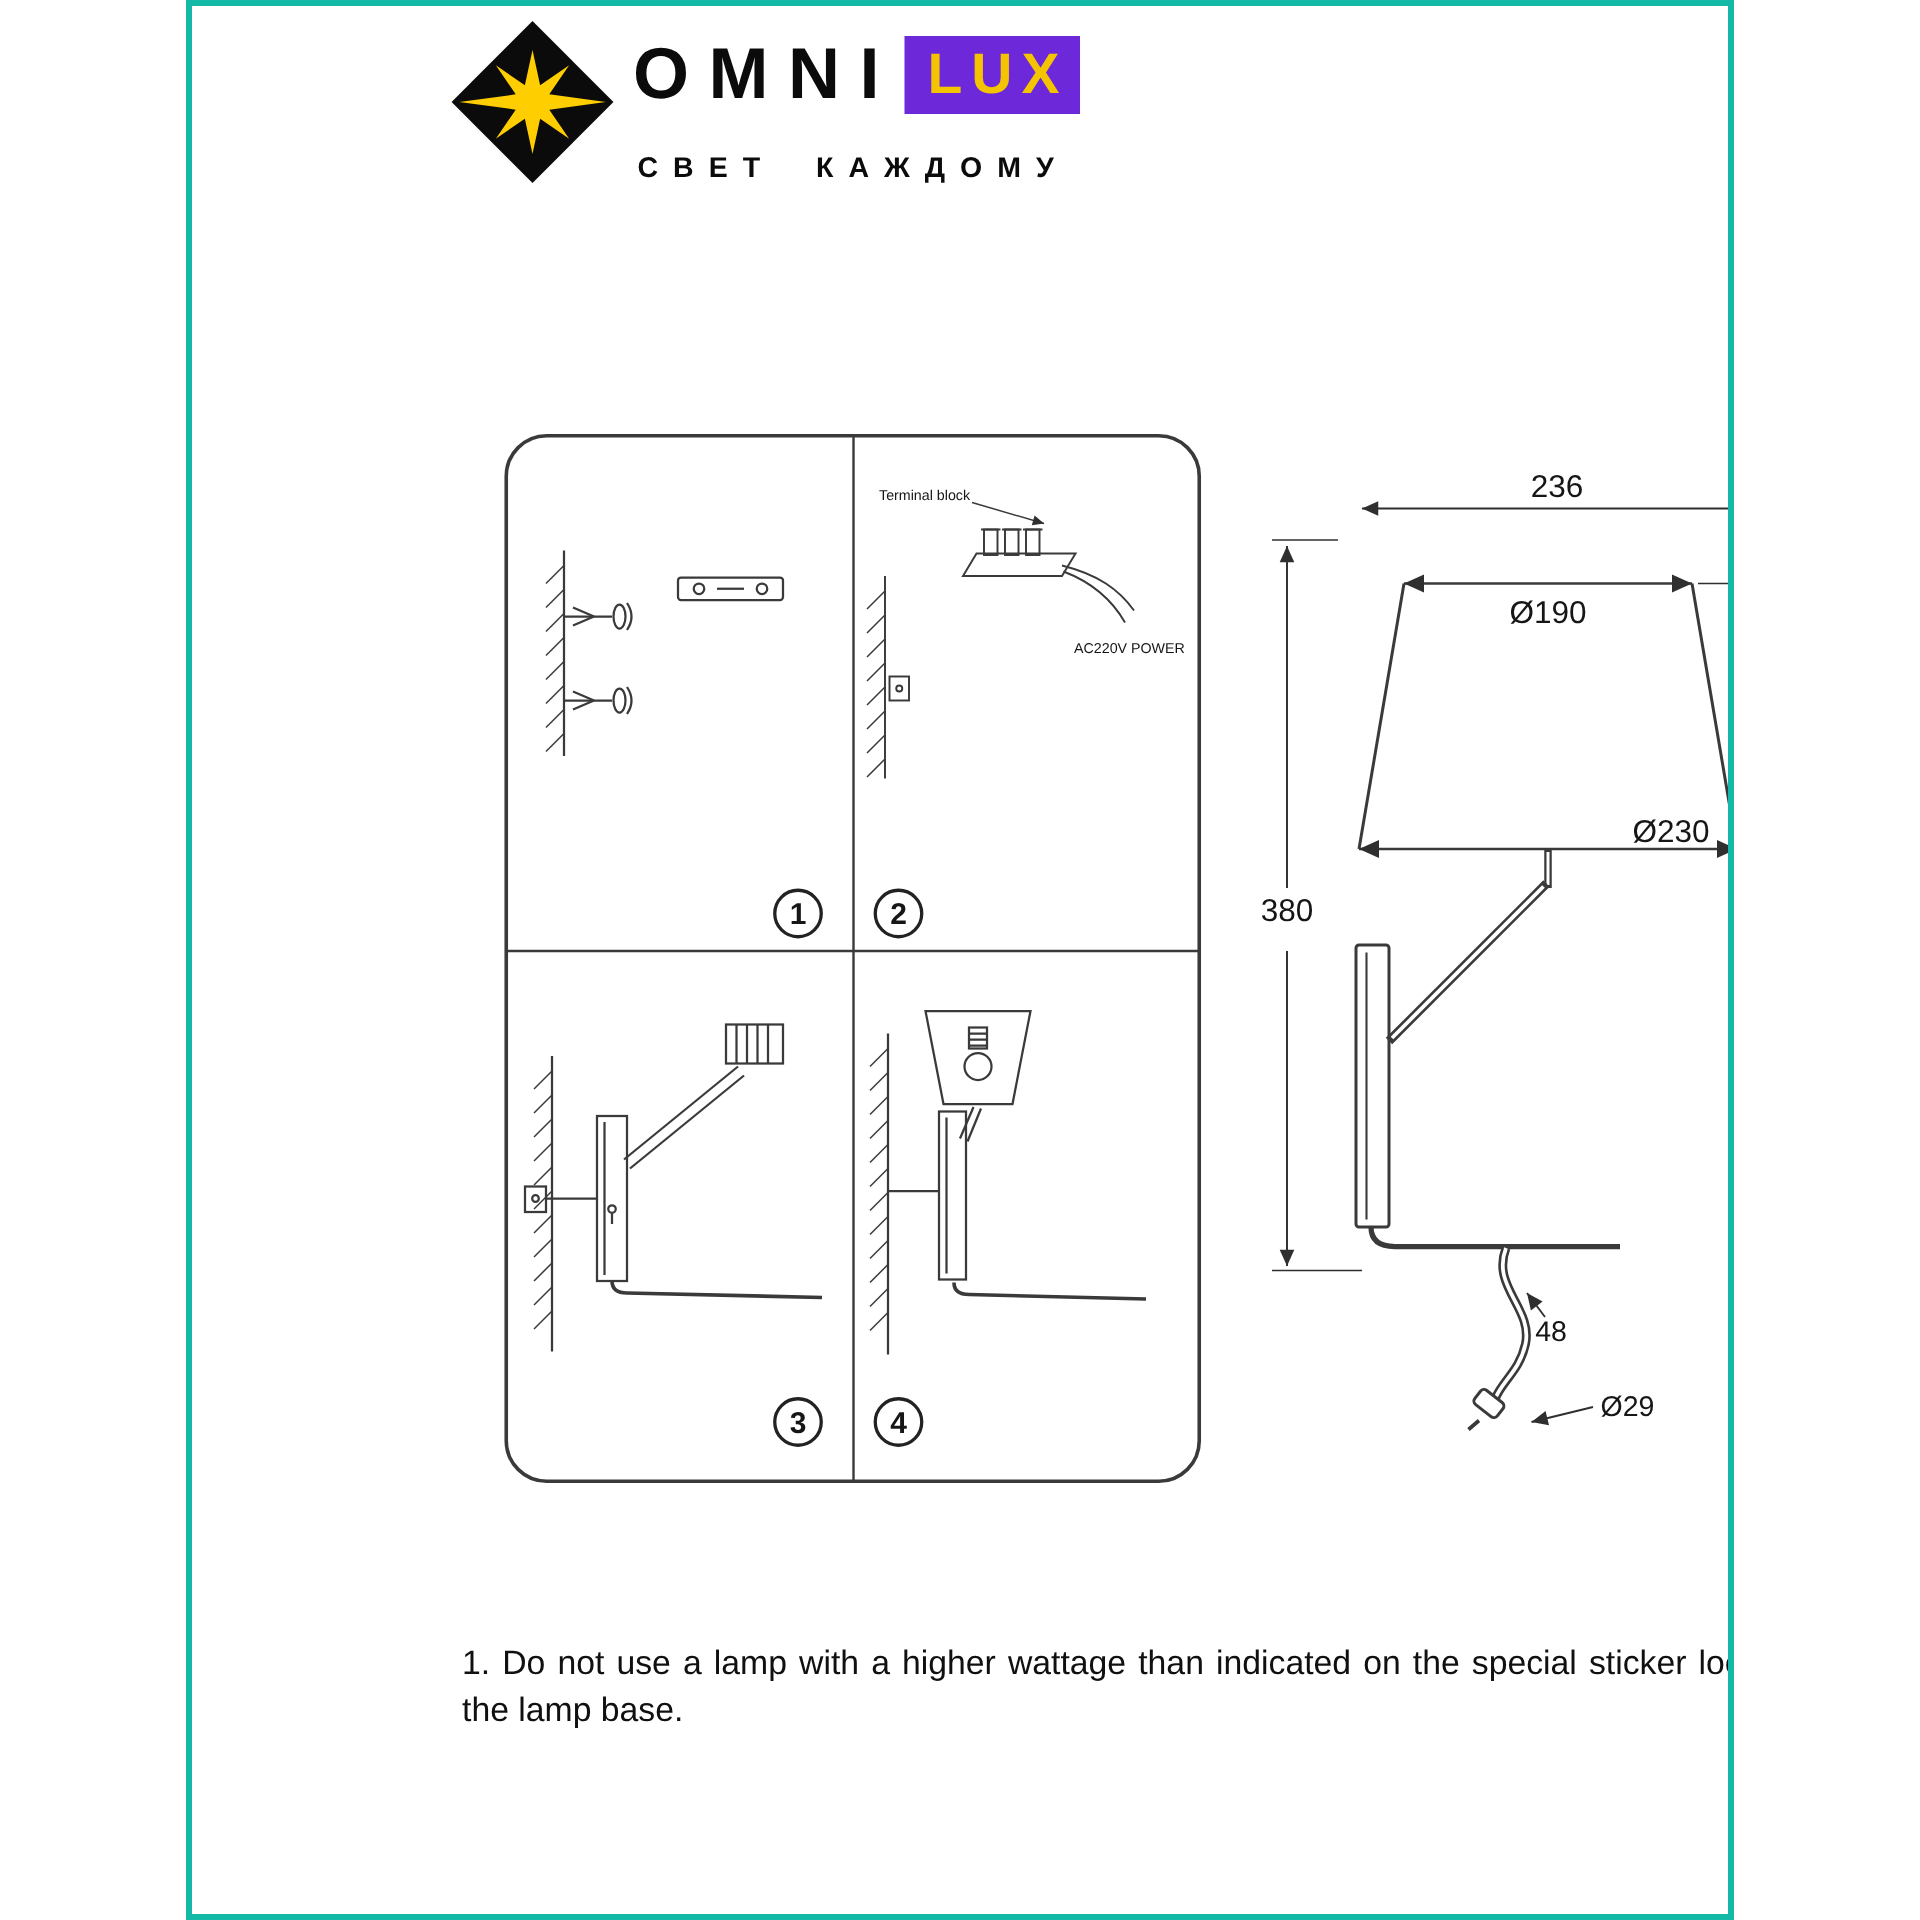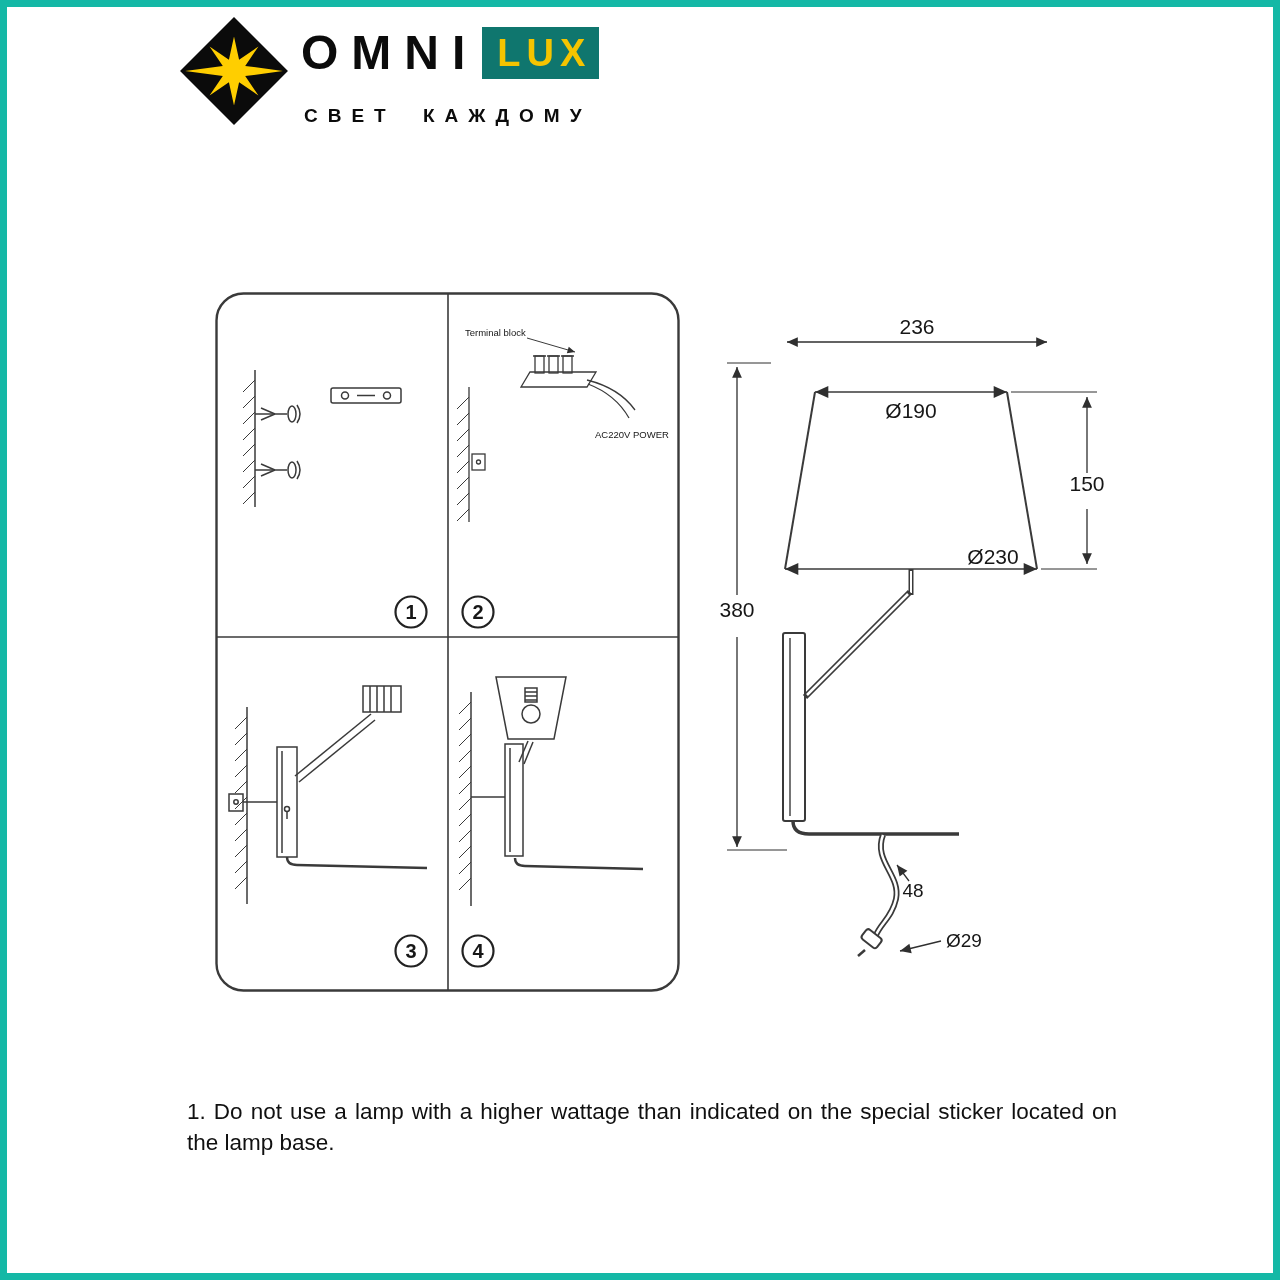--- a/index.html
+++ b/index.html
@@ -1,27 +1,27 @@
 <!DOCTYPE html>
 <html><head>
 <meta charset="utf-8">
 <style>
   * { margin:0; padding:0; box-sizing:border-box; }
   html,body { background:#ffffff; }
   body { font-family:"Liberation Sans", sans-serif; }
-  .page { position:relative; width:1280px; height:1280px; margin:0 auto;
-          background:#ffffff; border:7px solid #14b8a6; overflow:hidden; color:#111; }
+  .page { position:relative; width:1032px; height:1280px; margin:0 auto;
+          background:#ffffff; border:4px solid #14b8a6; overflow:hidden; color:#111; }
 
   
   .logo-wrap { position:absolute; left:168px; top:8px; display:flex; align-items:flex-start; }
   .logo-diamond { width:118px; height:112px; flex:0 0 auto; }
   .brand-text { margin-left:8px; padding-top:8px; }
   .brand-row { display:flex; align-items:center; margin-top:4px; }
   .brand-omni { font-size:48px; font-weight:bold; letter-spacing:13px; color:#0b0b0b; line-height:1; }
-  .brand-lux { display:inline-block; background:#0f766e; color:#F5C400; font-size:38px; font-weight:bold;
+  .brand-lux { display:inline-block; background:#6d28d9; color:#F5C400; font-size:38px; font-weight:bold;
                letter-spacing:6px; padding:7px 8px 7px 15px; margin-left:4px; line-height:1; }
   .brand-tagline { font-size:19px; font-weight:bold; letter-spacing:10px; word-spacing:12px;
                    color:#0b0b0b; margin-top:26px; margin-left:3px; }
   .model-number { position:absolute; left:652px; top:30px; font-size:46px; font-weight:bold;
                   color:#0b0b0b; letter-spacing:1px; }
 
   
   .steps-panel { position:absolute; left:208px; top:285px; width:465px; height:700px; }
   .dim-drawing { position:absolute; left:690px; top:298px; width:430px; height:690px; }
   svg text { font-family:"Liberation Sans", sans-serif; fill:#161616; }

